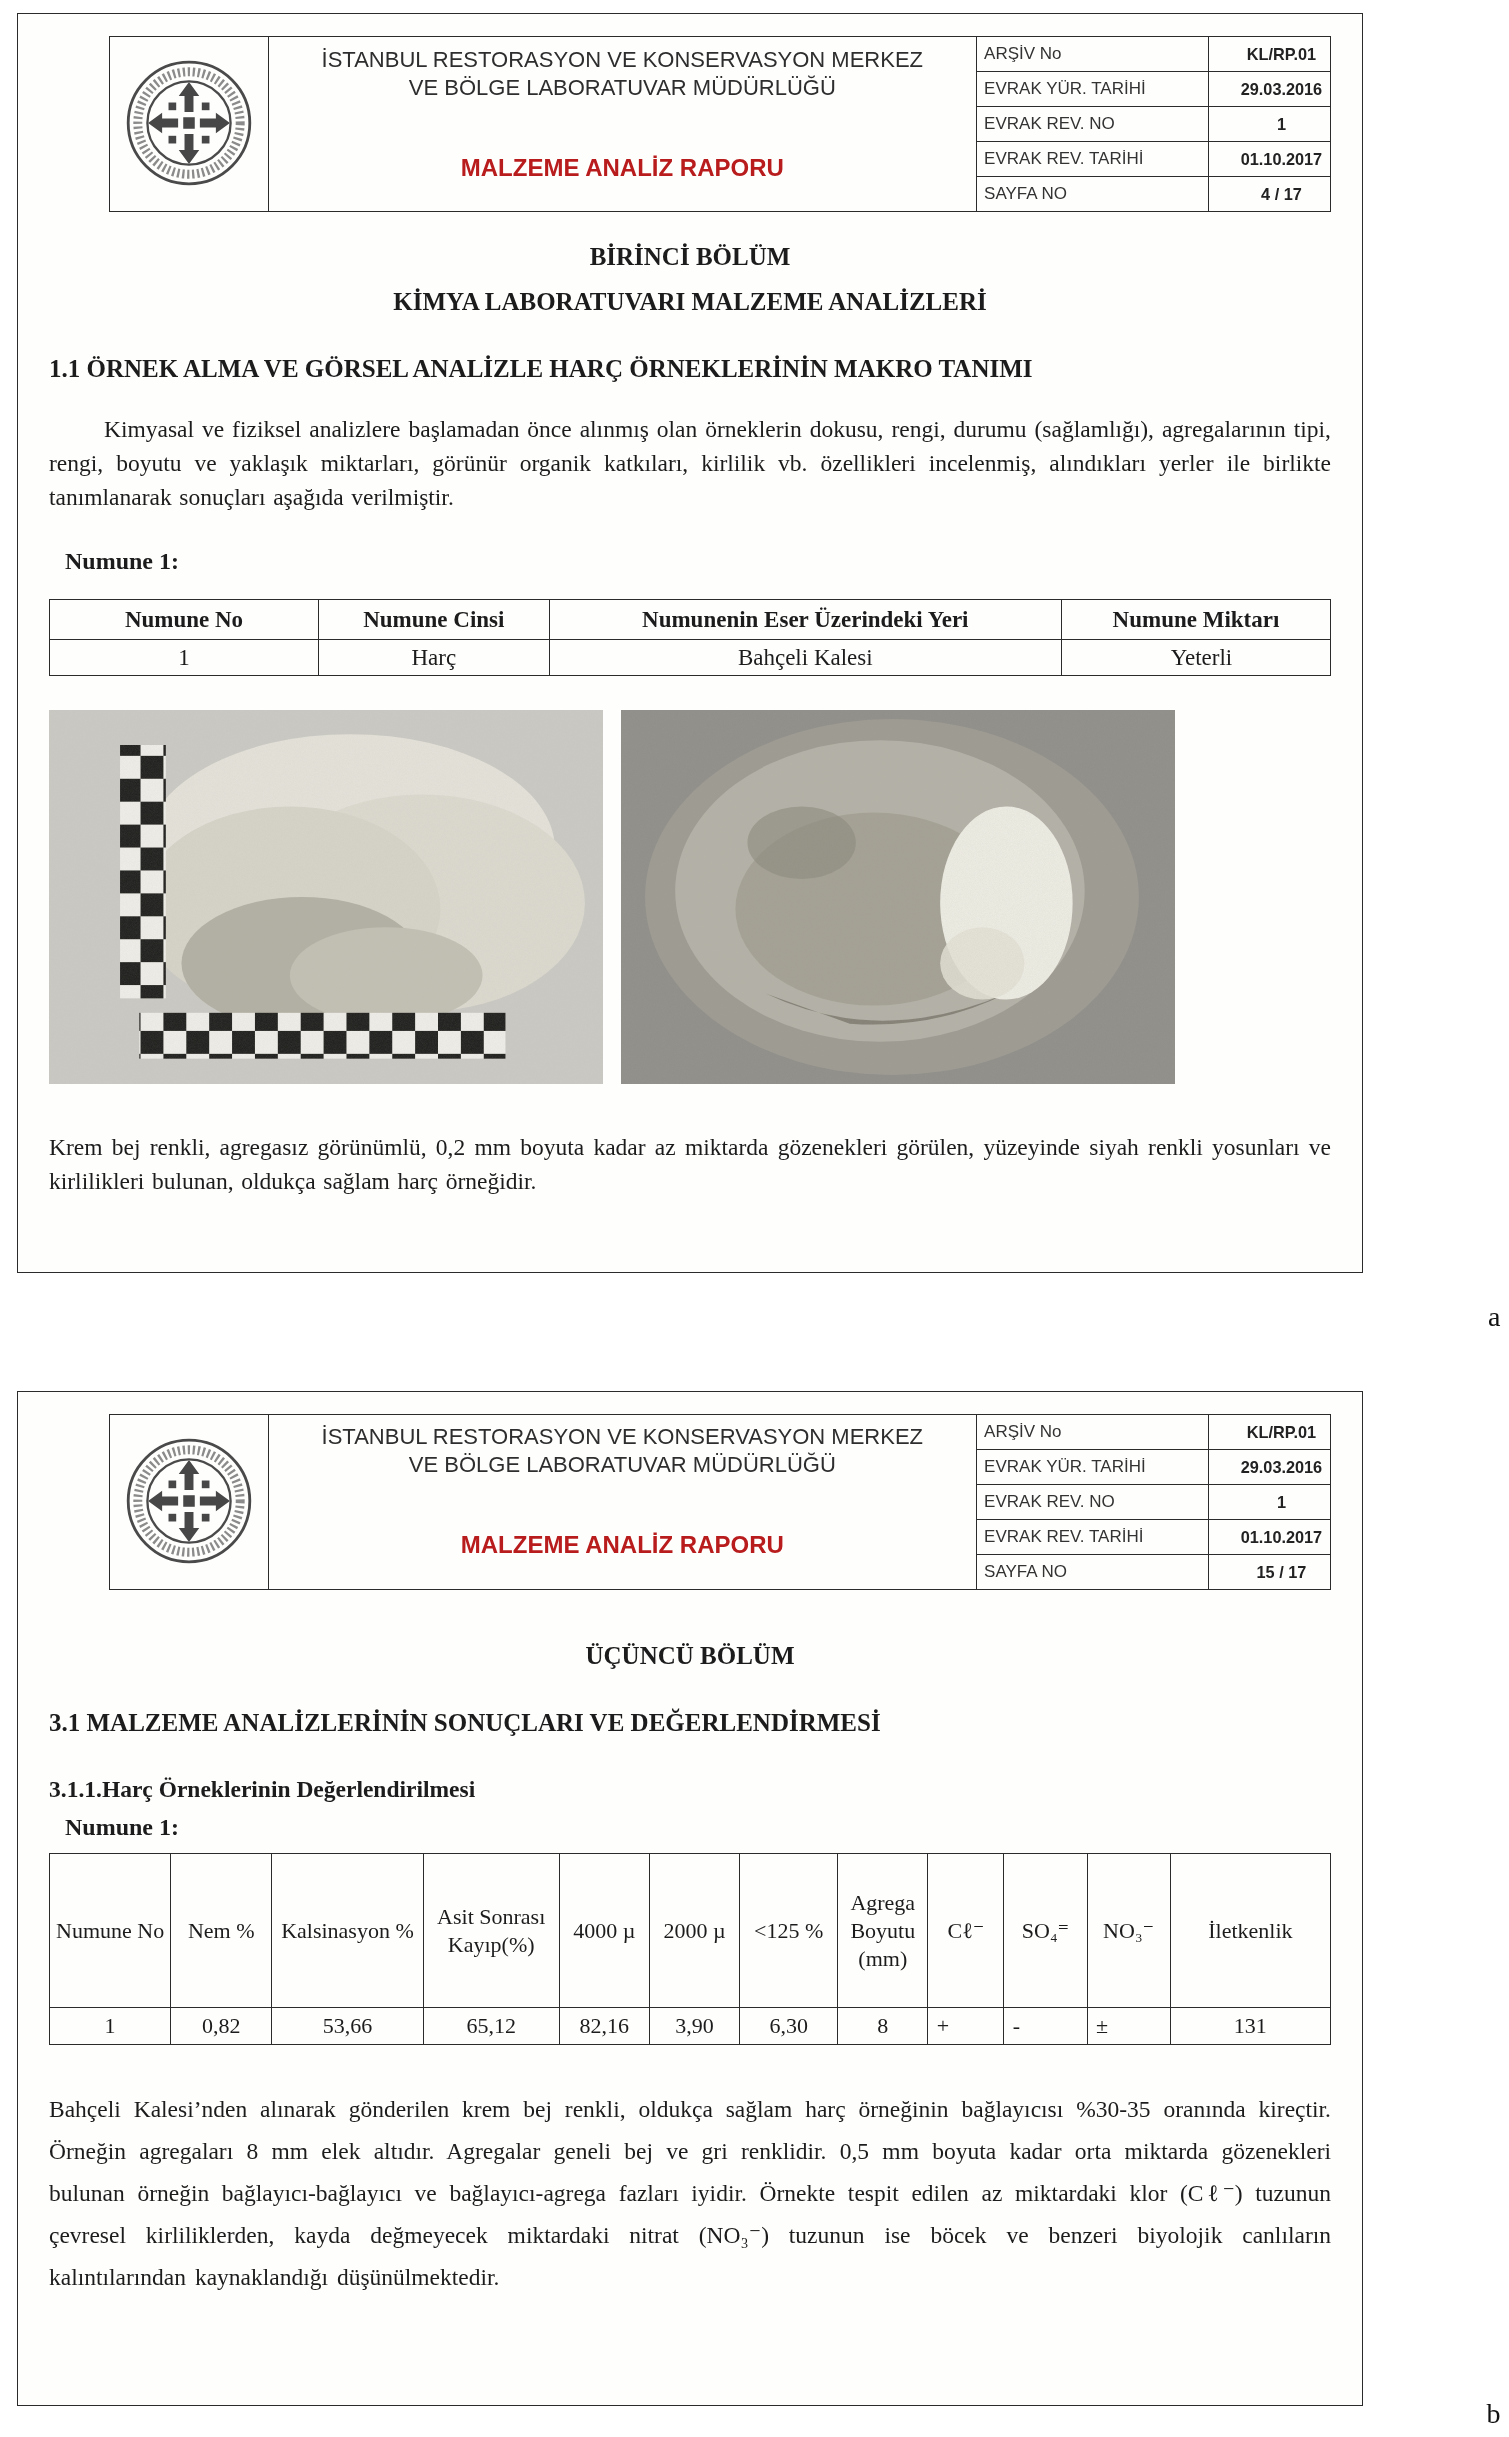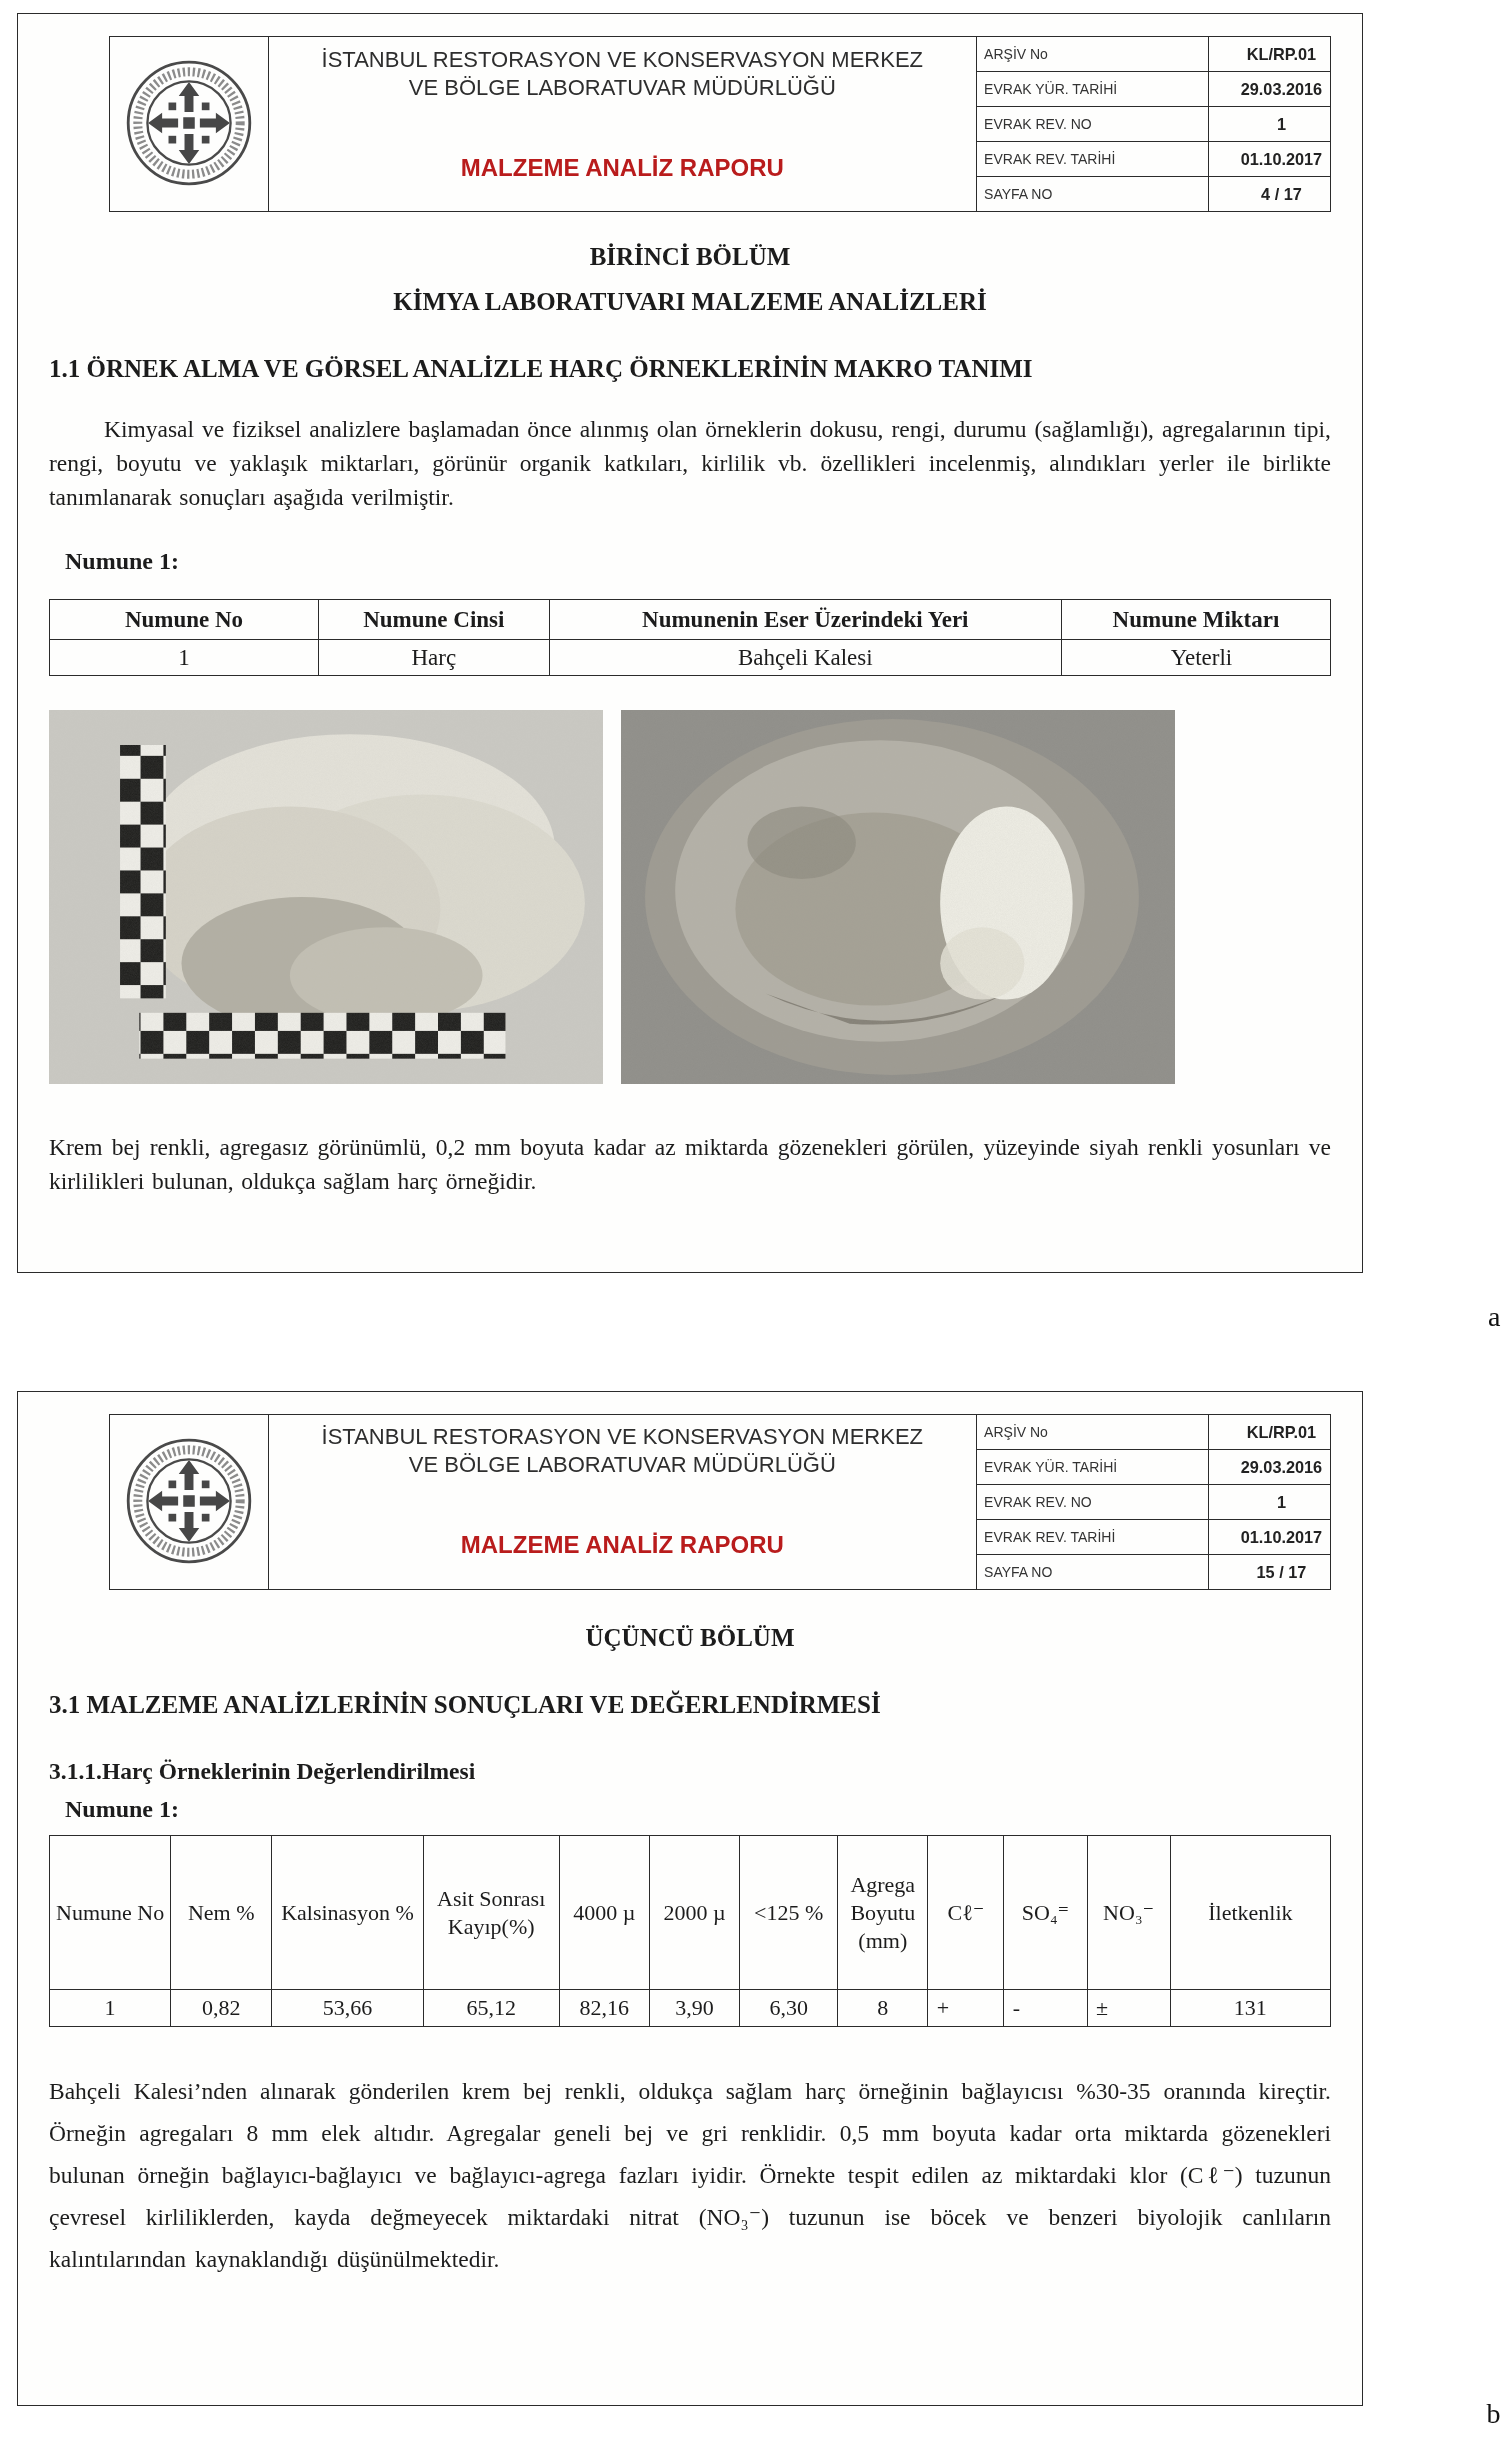--- a/index.html
+++ b/index.html
@@ -34,33 +34,33 @@
   .org-name {
     font-family: "Liberation Sans", "DejaVu Sans", sans-serif;
     font-size: 22px; line-height: 28px; color: #2e2e2e;
   }
   .report-title {
     font-family: "Liberation Sans", "DejaVu Sans", sans-serif;
     font-weight: bold; font-size: 24px; margin-top: 52px; color: #b91c1c;
   }
   .meta-label {
     font-family: "Liberation Sans", "DejaVu Sans", sans-serif;
-    font-size: 14px; padding: 3.6px 7.2px; height: 35px; color: #333;
+    font-size: 17px; padding: 3.6px 7.2px; height: 35px; color: #333;
     vertical-align: middle;
   }
   .meta-value {
     font-family: "Liberation Sans", "DejaVu Sans", sans-serif;
     font-weight: bold; font-size: 16.3px; text-align: center; color: #222;
     vertical-align: middle;
     padding-left: 24px;
   }
 
   
   .center-title { text-align: center; font-weight: bold; font-size: 25px; }
-  .mt-52 { margin-top: 31px; } .mt-28 { margin-top: 17px; } .mt-56 { margin-top: 34px; }
+  .mt-52 { margin-top: 31px; } .mt-28 { margin-top: 17px; } .mt-56 { margin-top: 52px; }
   .heading { font-weight: bold; font-size: 25px; margin-top: 39px; }
   .subheading { font-weight: bold; font-size: 23.5px; margin-top: 39px; }
   .body-par { font-size: 23.5px; line-height: 34px; text-align: justify; margin-top: 29px; word-spacing: 1.8px; }
   .indent { text-indent: 55px; }
   .eval-par { font-size: 23.5px; line-height: 42px; text-align: justify; margin-top: 43px; word-spacing: 3px; }
   .sample-label { font-weight: bold; font-size: 24px; margin-top: 34px; margin-left: 16px; }
   .sample-label-b { margin-top: 11px; }
 
   
   table.sample-table { border-collapse: collapse; width: 100%; margin-top: 24px; table-layout: fixed; }

